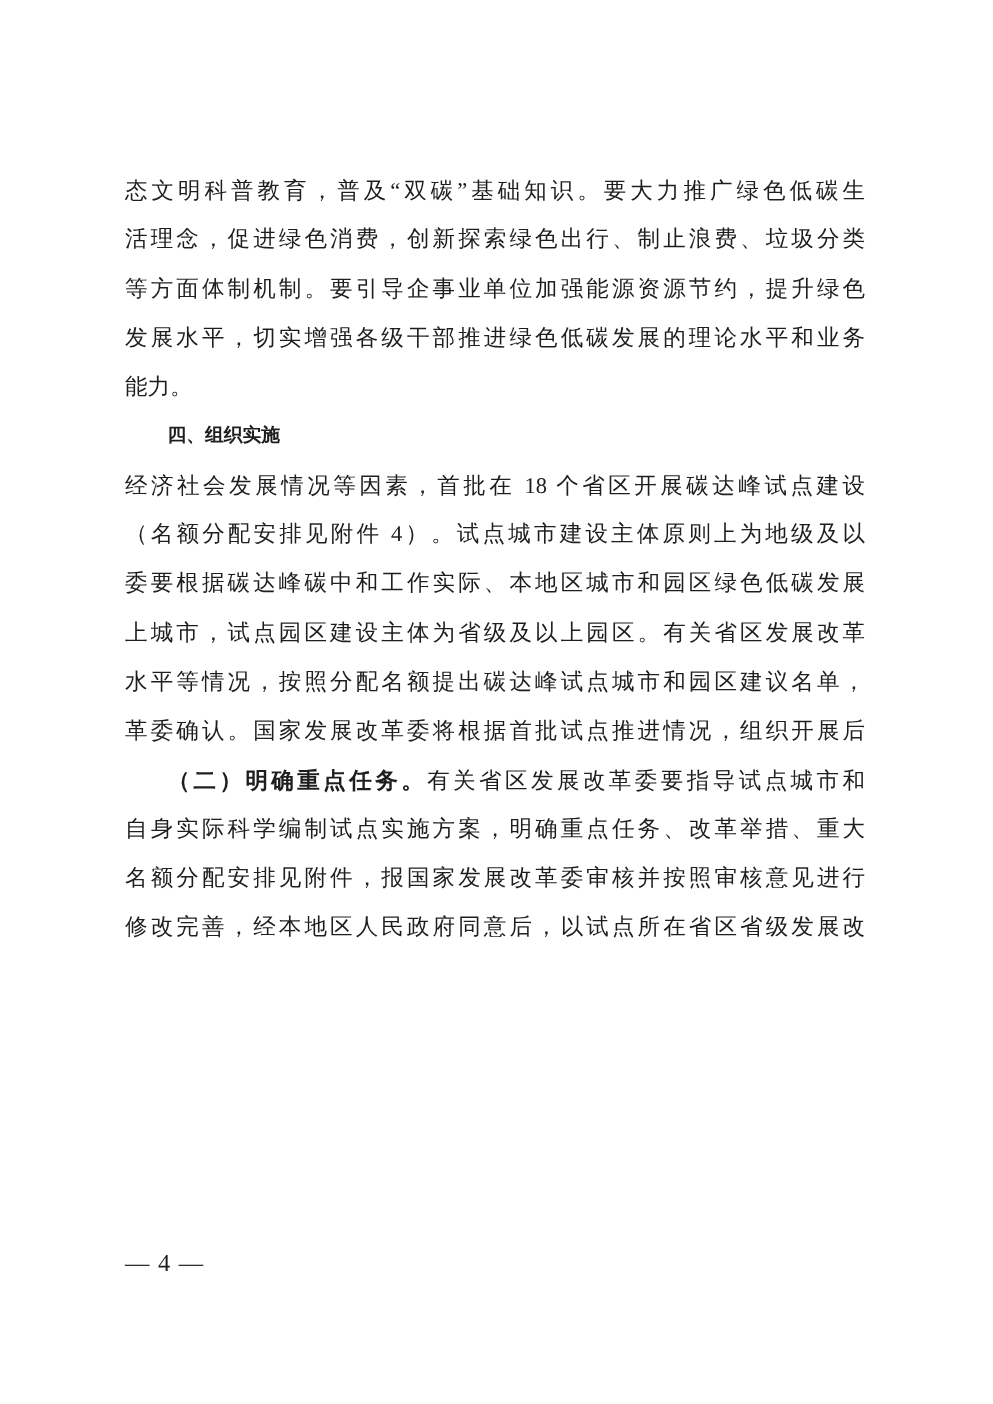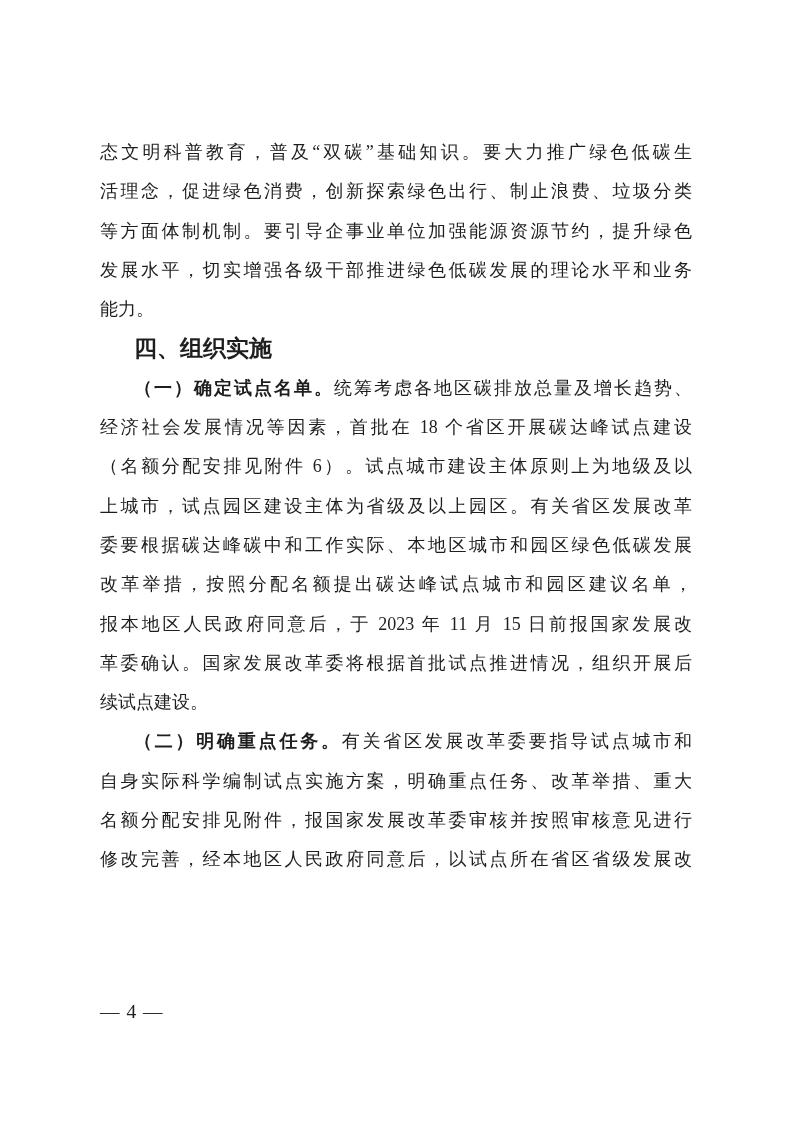--- a/index.html
+++ b/index.html
@@ -28,21 +28,21 @@
     text-align: justify;
     text-align-last: left;
   }
   .j { text-align-last: justify; }
   .plain { text-align: right; text-align-last: left; }
   .ind { padding-left: 34px; }
   .lead { font-weight: bold; }
   .heading {
     font-family: "Liberation Sans", "DejaVu Sans", sans-serif;
     font-weight: bold;
-    font-size: 23px;
+    font-size: 15px;
     padding-left: 34px;
     text-align: right;
     text-align-last: left;
   }
   .footer {
     position: absolute;
     left: 100px; top: 999px;
     height: 26px; line-height: 26px;
     font-size: 19.5px;
     color: #1e1e1e;
@@ -56,29 +56,26 @@
   <div class="textblock">
 
     <div class="line j">态文明科普教育，普及“双碳”基础知识。要大力推广绿色低碳生</div>
     <div class="line j">活理念，促进绿色消费，创新探索绿色出行、制止浪费、垃圾分类</div>
     <div class="line j">等方面体制机制。要引导企事业单位加强能源资源节约，提升绿色</div>
     <div class="line j">发展水平，切实增强各级干部推进绿色低碳发展的理论水平和业务</div>
     <div class="line plain">能力。</div>
 
     <div class="line heading">四、组织实施</div>
 
-    <div class="line j ind"><span class="lead">（一）确定试点名单。</span><span>统筹考虑各地区碳排放总量及增长趋势、</span></div>
     <div class="line j">经济社会发展情况等因素，首批在 18 个省区开展碳达峰试点建设</div>
-    <div class="line j">（名额分配安排见附件 6）。试点城市建设主体原则上为地级及以</div>
+    <div class="line j">（名额分配安排见附件 4）。试点城市建设主体原则上为地级及以</div>
+    <div class="line j">委要根据碳达峰碳中和工作实际、本地区城市和园区绿色低碳发展</div>
     <div class="line j">上城市，试点园区建设主体为省级及以上园区。有关省区发展改革</div>
-    <div class="line j">委要根据碳达峰碳中和工作实际、本地区城市和园区绿色低碳发展</div>
-    <div class="line j">改革举措，按照分配名额提出碳达峰试点城市和园区建议名单，</div>
-    <div class="line j">报本地区人民政府同意后，于 2023 年 11 月 15 日前报国家发展改</div>
+    <div class="line j">水平等情况，按照分配名额提出碳达峰试点城市和园区建议名单，</div>
     <div class="line j">革委确认。国家发展改革委将根据首批试点推进情况，组织开展后</div>
-    <div class="line plain">续试点建设。</div>
 
     <div class="line j ind"><span class="lead">（二）明确重点任务。</span><span>有关省区发展改革委要指导试点城市和</span></div>
     <div class="line j">自身实际科学编制试点实施方案，明确重点任务、改革举措、重大</div>
     <div class="line j">名额分配安排见附件，报国家发展改革委审核并按照审核意见进行</div>
     <div class="line j">修改完善，经本地区人民政府同意后，以试点所在省区省级发展改</div>
 
 
   </div>
 
   <div class="footer">— 4 —</div>

